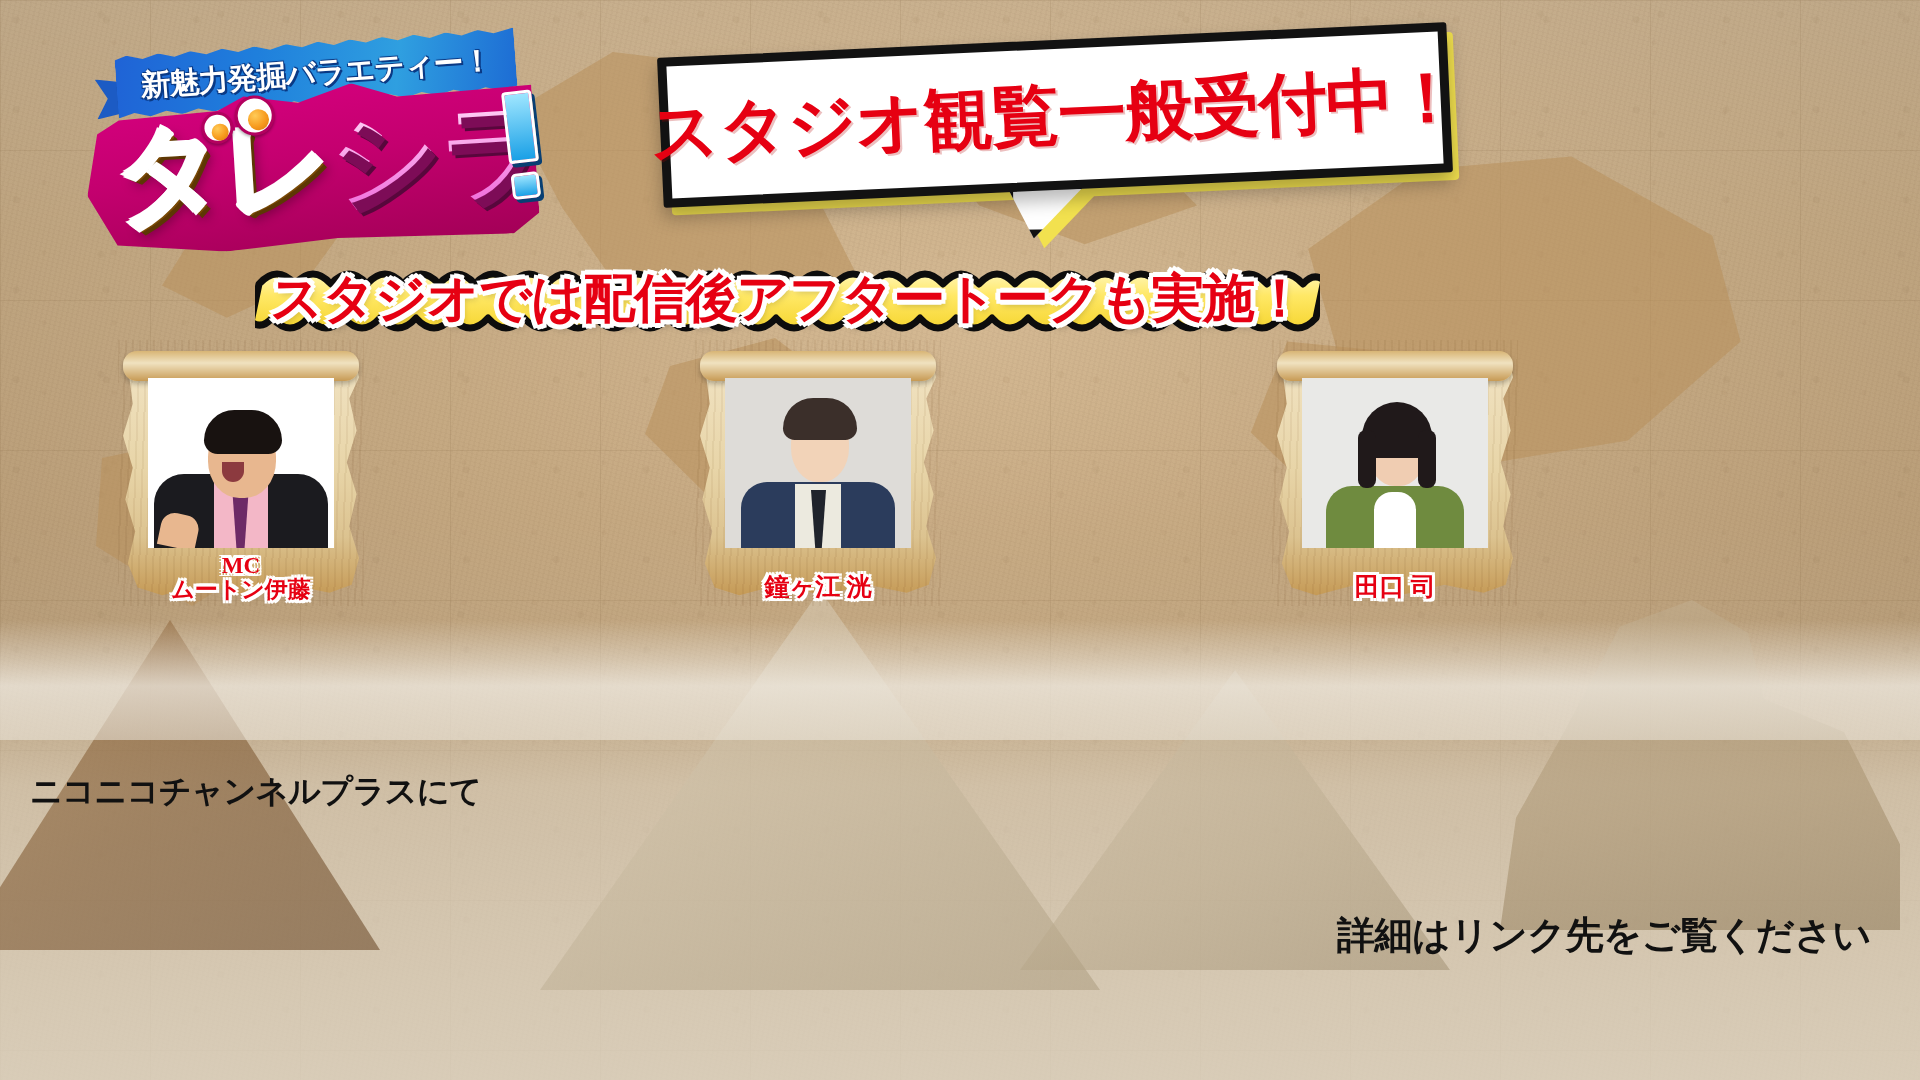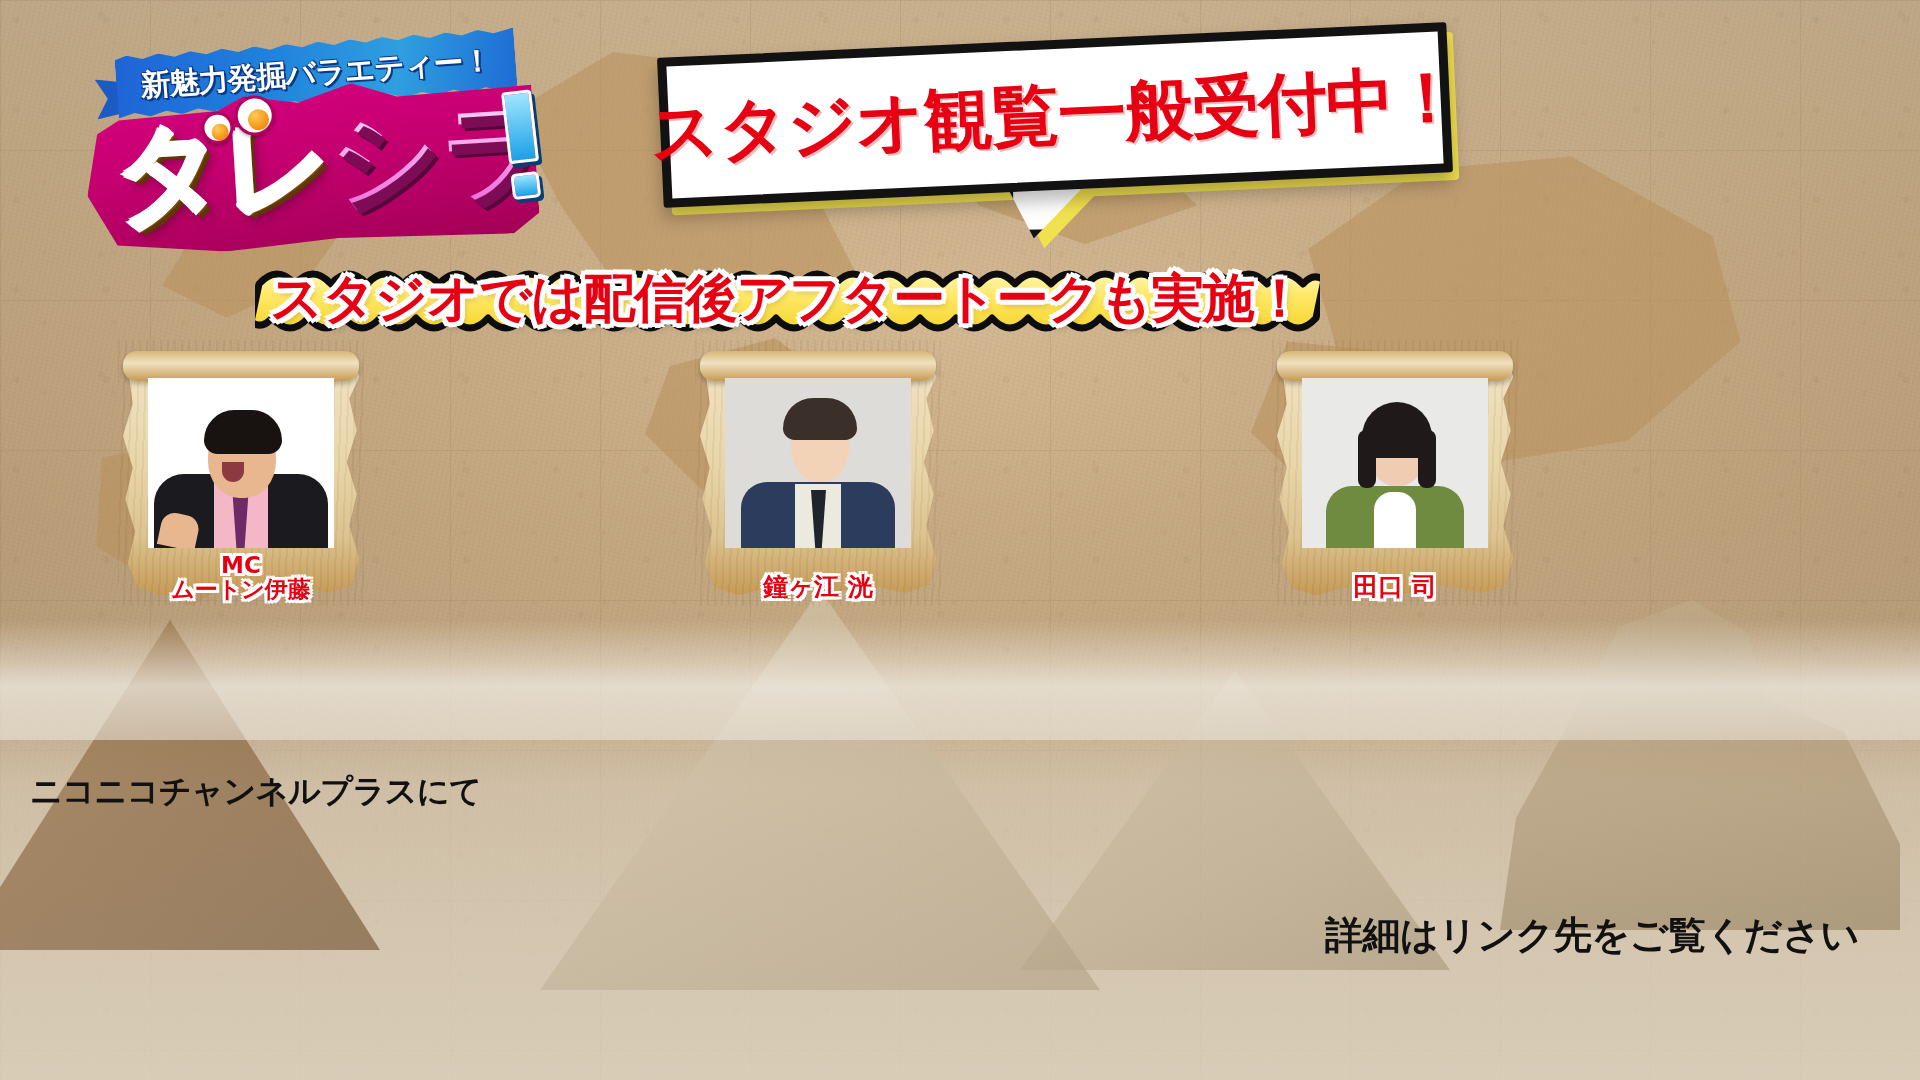--- a/index.html
+++ b/index.html
@@ -198,21 +198,21 @@
     font-weight:900; font-size:52px; color:#e60012; letter-spacing:-1px; white-space:nowrap;
     text-shadow:
       -4px -4px 0 #fff, 4px -4px 0 #fff, -4px 4px 0 #fff, 4px 4px 0 #fff,
       0 -5px 0 #fff, 0 5px 0 #fff, -5px 0 0 #fff, 5px 0 0 #fff,
       3px 5px 7px rgba(0,0,0,.25);
   }
 
   
   #cast{
     position:absolute; left:118px; top:340px; width:1400px; height:270px;
-    display:flex; justify-content:space-between; align-items:flex-start;
+    display:flex; justify-content:space-between; align-items:flex-start;font-family:Liberation Serif, serif;
   }
   .cast-card{ position:relative; width:246px; height:266px; }
   .scroll-frame{
     position:absolute; inset:0;
     background:
       linear-gradient(180deg,#c79a54 0%,#e0c48c 6%,#efe0bd 16%,#e8d5a8 48%,#dcc390 74%,#c59a56 96%);
     clip-path:polygon(
       4% 10%, 10% 6%, 22% 9%, 38% 5%, 56% 9%, 72% 5%, 88% 9%, 96% 6%, 98% 14%,
       94% 22%, 97% 34%, 93% 46%, 97% 58%, 94% 70%, 98% 82%, 95% 92%, 86% 95%,
       70% 92%, 52% 96%, 34% 92%, 18% 96%, 8% 93%, 4% 84%, 7% 72%, 3% 60%,
@@ -245,21 +245,21 @@
     text-align:center; color:#e60012; font-weight:900; line-height:1.04;
     font-size:25px; letter-spacing:0;
     text-shadow:
       -3px -3px 0 #fff, 3px -3px 0 #fff, -3px 3px 0 #fff, 3px 3px 0 #fff,
       0 -3px 0 #fff, 0 3px 0 #fff, -3px 0 0 #fff, 3px 0 0 #fff;
     white-space:pre-line;
   }
   .cast-name.two-line{ font-size:23px; bottom:4px; }
 
   
-  #footer{ position:absolute; left:0; right:16px; top:770px; height:250px;text-decoration:underline; }
+  #footer{ position:absolute; left:0; right:4px; top:770px; height:250px;text-decoration:underline; }
   .foot-channel{
     position:absolute; left:30px; top:0; font-size:32px; font-weight:800; color:#111;
     letter-spacing:-.5px;
   }
   .foot-date{
     position:absolute; left:245px; top:40px; font-size:76px; font-weight:900;
     color:#e60012; letter-spacing:-2px; white-space:nowrap;
     text-shadow:2px 2px 0 rgba(120,0,0,.18);
   }
   .foot-note{

